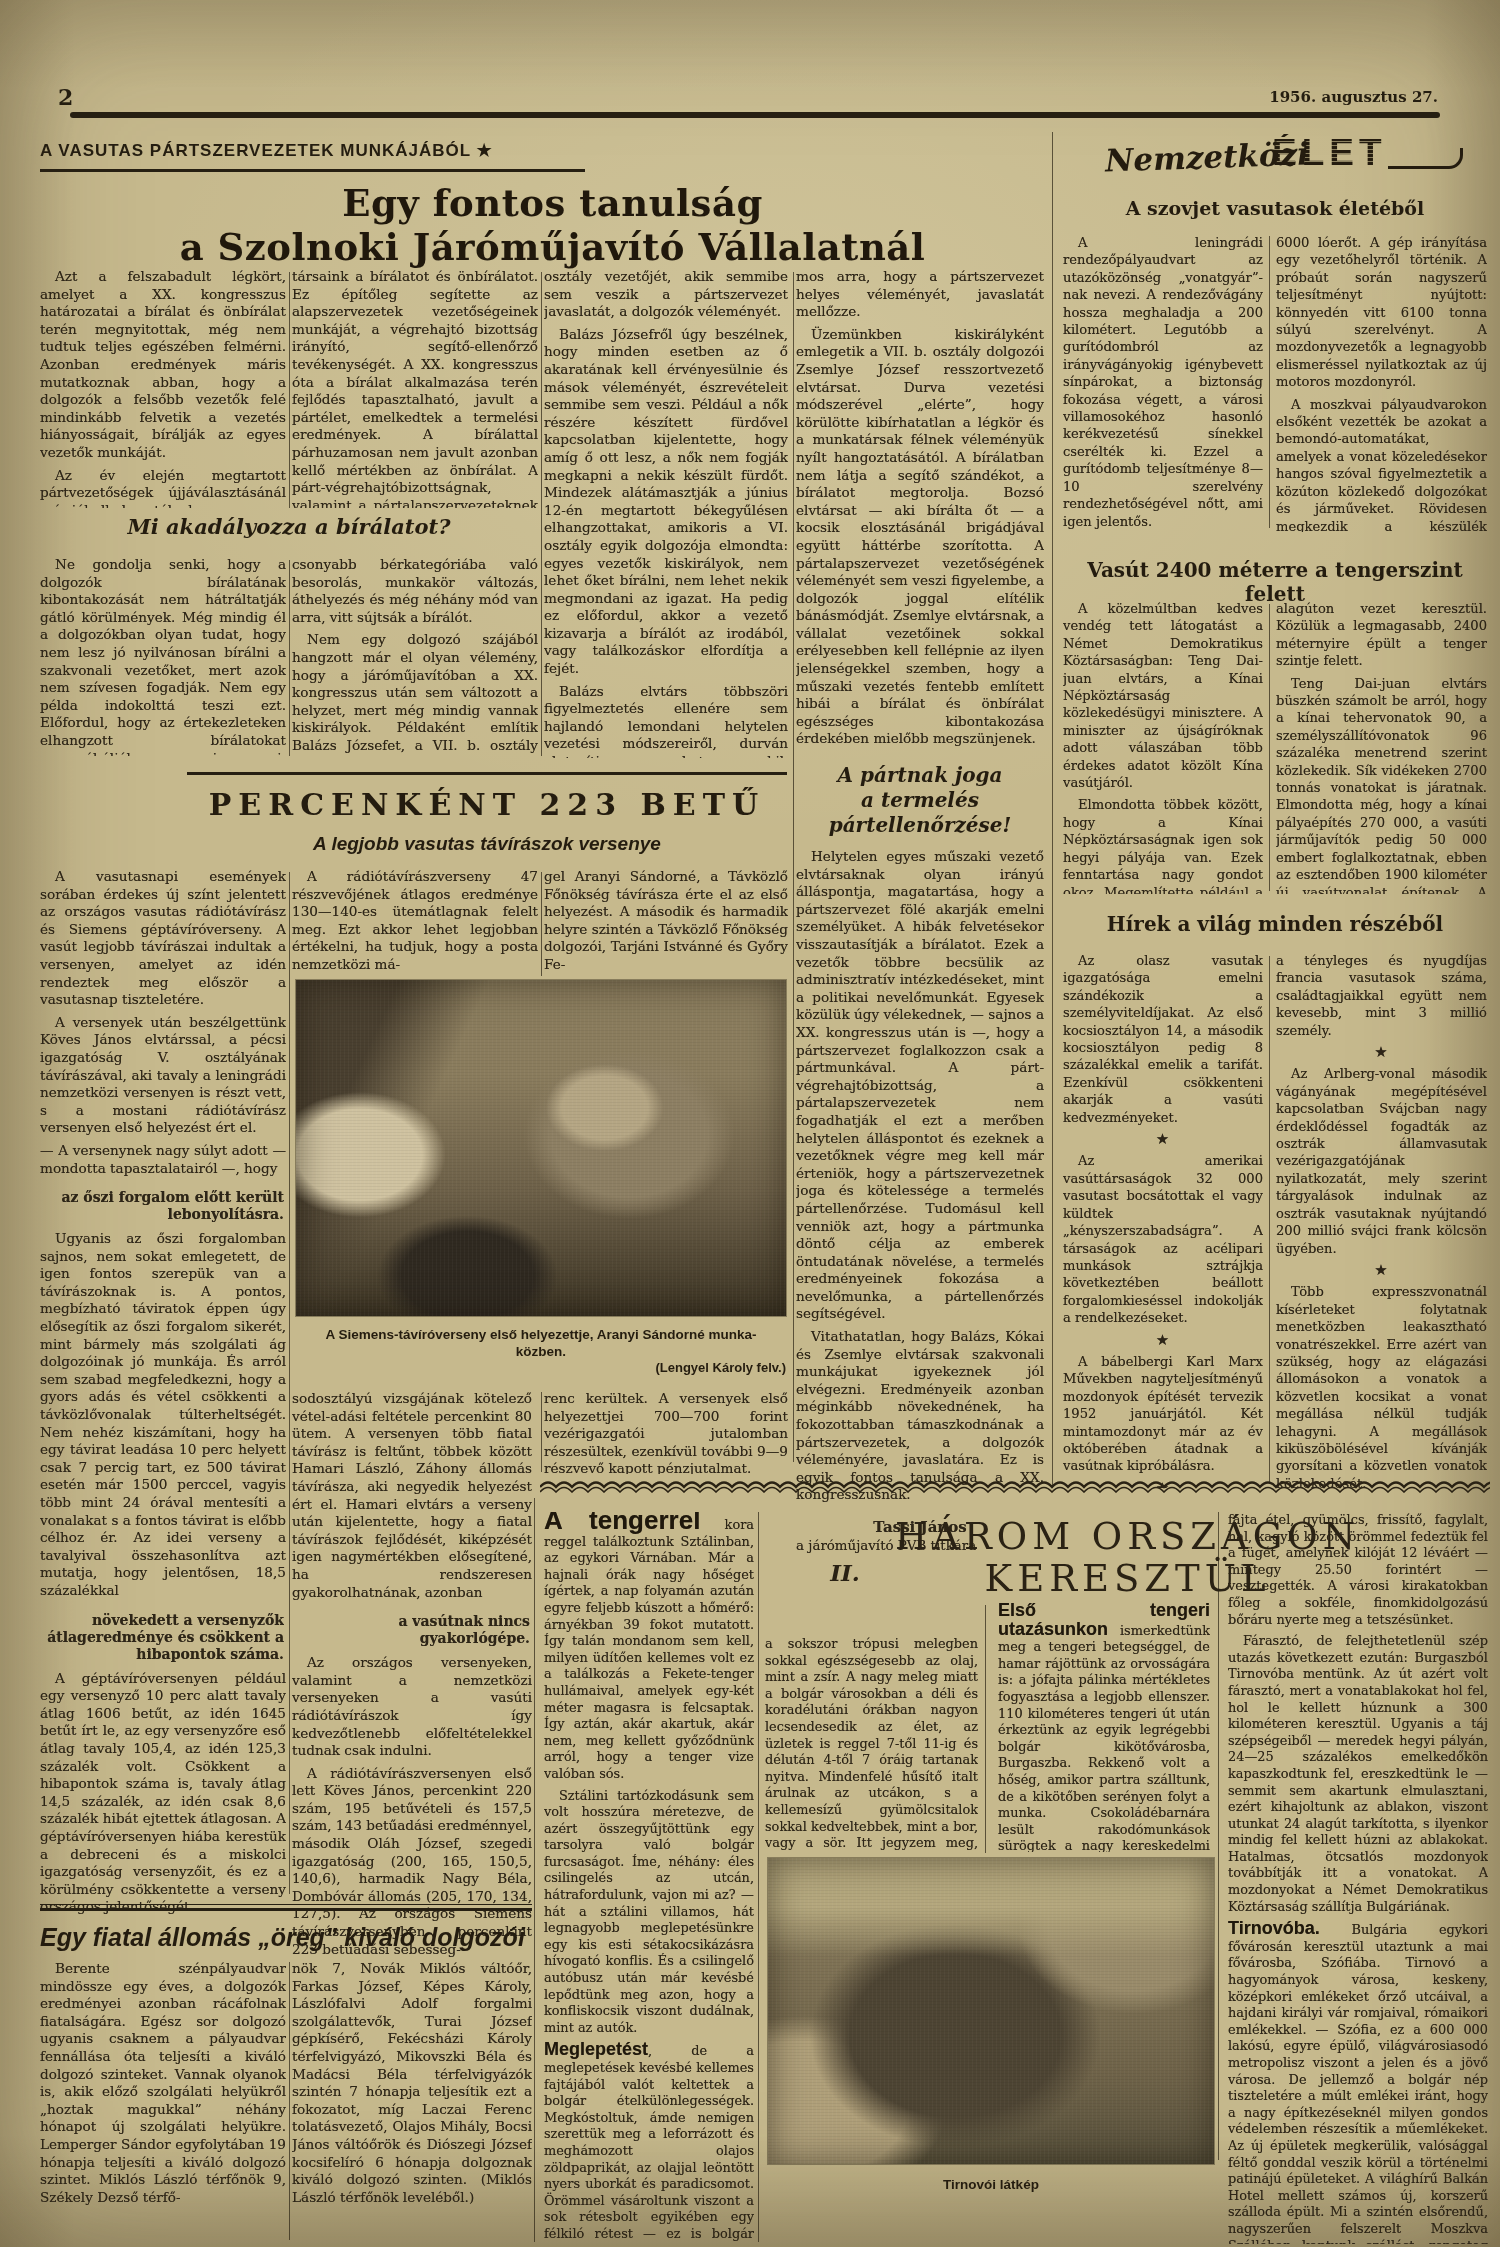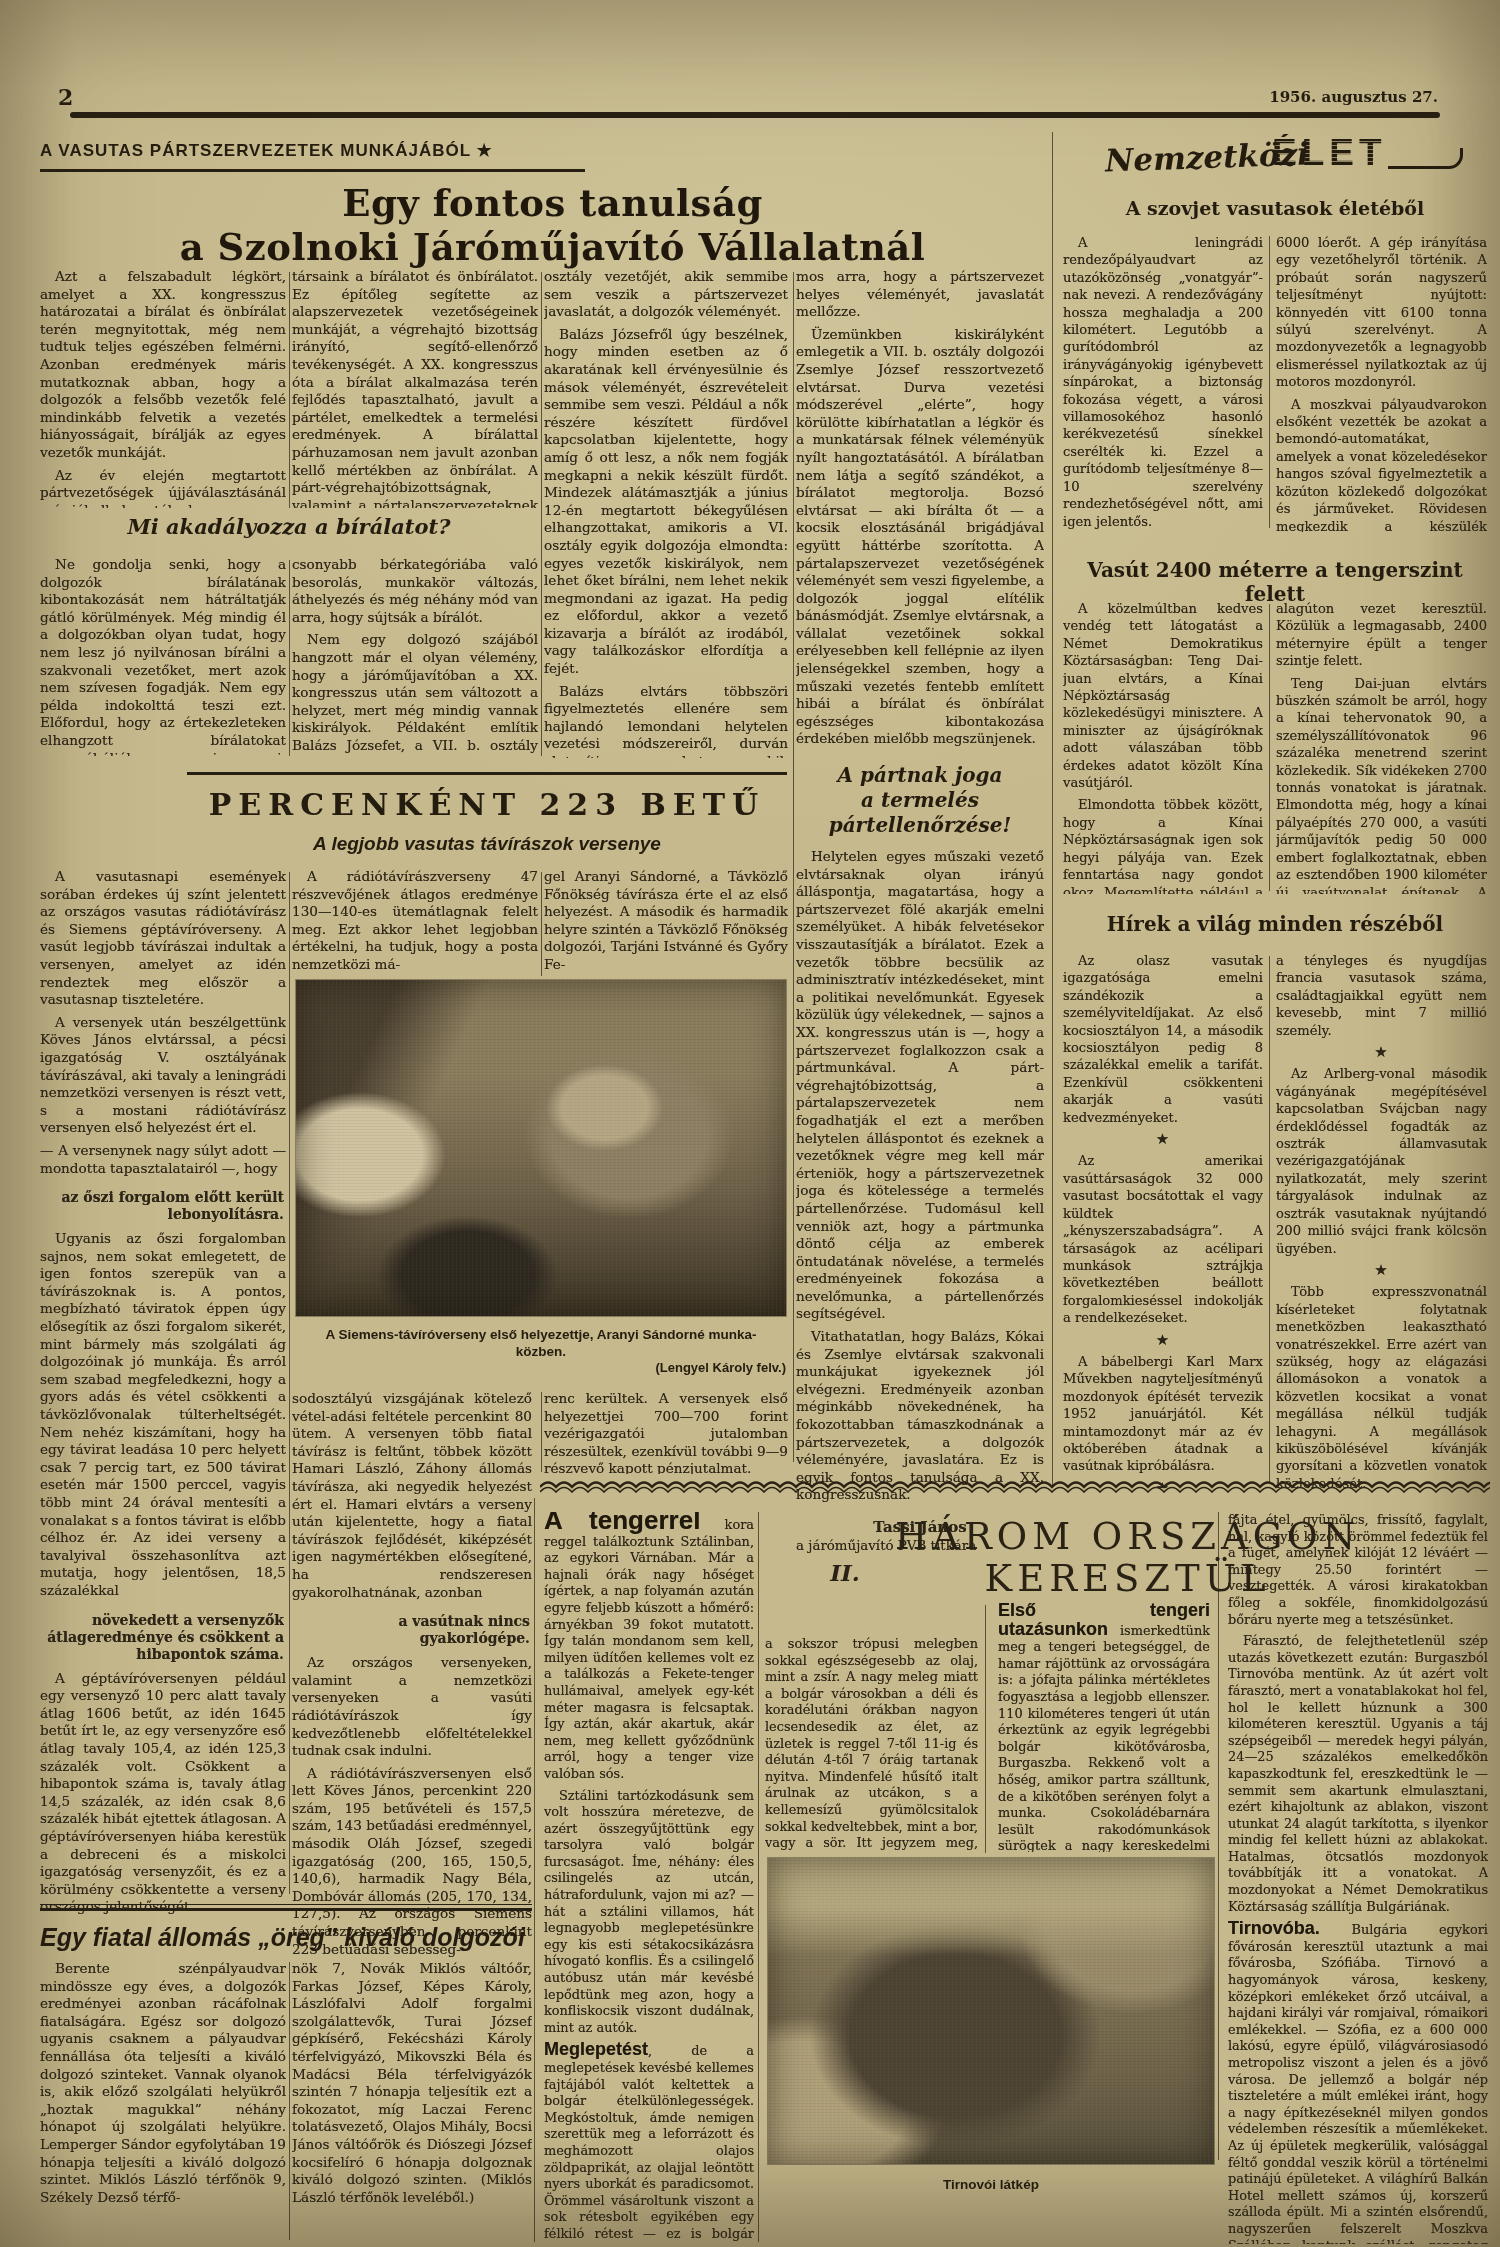--- a/index.html
+++ b/index.html
@@ -95,21 +95,21 @@
       <p>Az év elején megtartott pártvezetőségek újjáválasztásánál már jól alkalmazták elv-</p>
     </div>
   <div class="abs bt" style="left:292px;top:268px;width:246px;height:240px">
       <p class="cont">társaink a bírálatot és önbírálatot. Ez építőleg segítette az alapszervezetek vezetőségeinek munkáját, a végrehajtó bizottság irányító, segítő-ellenőrző tevékenységét. A XX. kongresszus óta a bírálat alkalmazása terén fejlődés tapasztalható, javult a pártélet, emelkedtek a termelési eredmények. A bírálattal párhuzamosan nem javult azonban kellő mértékben az önbírálat. A párt-végrehajtóbizottságnak, valamint a pártalapszervezeteknek bőven akad még tennivalójuk.</p>
     </div>
   <div class="abs sh1" style="left:40px;top:514px;width:498px">Mi akadályozza a bírálatot?</div>
   <div class="abs bt" style="left:40px;top:556px;width:246px;height:200px">
       <p>Ne gondolja senki, hogy a dolgozók bírálatának kibontakozását nem hátráltatják gátló körülmények. Még mindig él a dolgozókban olyan tudat, hogy nem lesz jó nyilvánosan bírálni a szakvonali vezetőket, mert azok nem szívesen fogadják. Nem egy példa indokolttá teszi ezt. Előfordul, hogy az értekezleteken elhangzott bírálatokat megpróbálják visszaverni, megtorolni, ha nem is nyíltan, de burkolt formában. Ala-</p>
     </div>
   <div class="abs bt" style="left:292px;top:556px;width:246px;height:200px">
-      <p class="cont">csonyabb bérkategóriába való besorolás, munkakör változás, áthelyezés és még néhány mód van arra, hogy sújtsák a bírálót.</p>
+      <p class="cont">csonyabb bérkategóriába való besorolás, munkakör változás, áthelyezés és még néhány mód van arra, vitt sújtsák a bírálót.</p>
       <p>Nem egy dolgozó szájából hangzott már el olyan vélemény, hogy a járóműjavítóban a XX. kongresszus után sem változott a helyzet, mert még mindig vannak kiskirályok. Példaként említik Balázs Józsefet, a VII. b. osztály vezetőjét, Kókai Sándort, a IX.</p>
     </div>
   <div class="abs bt" style="left:544px;top:268px;width:244px;height:490px">
       <p class="cont">osztály vezetőjét, akik semmibe sem veszik a pártszervezet javaslatát, a dolgozók véleményét.</p>
       <p>Balázs Józsefről úgy beszélnek, hogy minden esetben az ő akaratának kell érvényesülnie és mások véleményét, észrevételeit semmibe sem veszi. Például a nők részére készített fürdővel kapcsolatban kijelentette, hogy amíg ő ott lesz, a nők nem fogják megkapni a nekik készült fürdőt. Mindezek alátámasztják a június 12-én megtartott békegyűlésen elhangzottakat, amikoris a VI. osztály egyik dolgozója elmondta: egyes vezetők kiskirályok, nem lehet őket bírálni, nem lehet nekik megmondani az igazat. Ha pedig ez előfordul, akkor a vezető kizavarja a bírálót az irodából, vagy találkozáskor elfordítja a fejét.</p>
       <p>Balázs elvtárs többszöri figyelmeztetés ellenére sem hajlandó lemondani helytelen vezetési módszereiről, durván elutasítja azokat, akik észrevételeiket elmondják. Mégis szükséges, hogy a pártszervezet felvesse a bírálathoz való rossz viszonyát, mert hajla-</p>
     </div>
 
   <div class="abs" style="left:796px;top:268px;width:248px;height:1205px">
     <div class="bt" style="height:auto">
@@ -254,20 +254,20 @@
   <div class="abs sbh" style="left:1063px;top:912px;width:424px;font-size:20px">Hírek a világ minden részéből</div>
   <div class="abs bt sbt" style="left:1063px;top:952px;width:200px;height:536px">
       <p>Az olasz vasutak igazgatósága emelni szándékozik a személyviteldíjakat. Az első kocsiosztályon 14, a második kocsiosztályon pedig 8 százalékkal emelik a tarifát. Ezenkívül csökkenteni akarják a vasúti kedvezményeket.</p>
       <p class="star">★</p>
       <p>Az amerikai vasúttársaságok 32 000 vasutast bocsátottak el vagy küldtek „kényszerszabadságra”. A társaságok az acélipari munkások sztrájkja következtében beállott forgalomkieséssel indokolják a rendelkezéseket.</p>
       <p class="star">★</p>
       <p>A bábelbergi Karl Marx Művekben nagyteljesítményű mozdonyok építését tervezik 1952 januárjától. Két mintamozdonyt már az év októberében átadnak a vasútnak kipróbálásra.</p>
       <p class="star">★</p>
     </div>
   <div class="abs bt sbt" style="left:1276px;top:952px;width:211px;height:536px">
-      <p class="cont">a tényleges és nyugdíjas francia vasutasok száma, családtagjaikkal együtt nem kevesebb, mint 7 millió személy.</p>
+      <p class="cont">a tényleges és nyugdíjas francia vasutasok száma, családtagjaikkal együtt nem kevesebb, mint 3 millió személy.</p>
       <p class="star">★</p>
       <p>Az Arlberg-vonal második vágányának megépítésével kapcsolatban Svájcban nagy érdeklődéssel fogadták az osztrák államvasutak vezérigazgatójának nyilatkozatát, mely szerint tárgyalások indulnak az osztrák vasutaknak nyújtandó 200 millió svájci frank kölcsön ügyében.</p>
       <p class="star">★</p>
       <p>Több expresszvonatnál kísérleteket folytatnak menetközben leakasztható vonatrészekkel. Erre azért van szükség, hogy az elágazási állomásokon a vonatok a közvetlen kocsikat a vonat megállása nélkül tudják lehagyni. A megállások kiküszöbölésével kívánják gyorsítani a közvetlen vonatok közlekedését.</p>
     </div>
 
 </div>
 
 </body></html>

